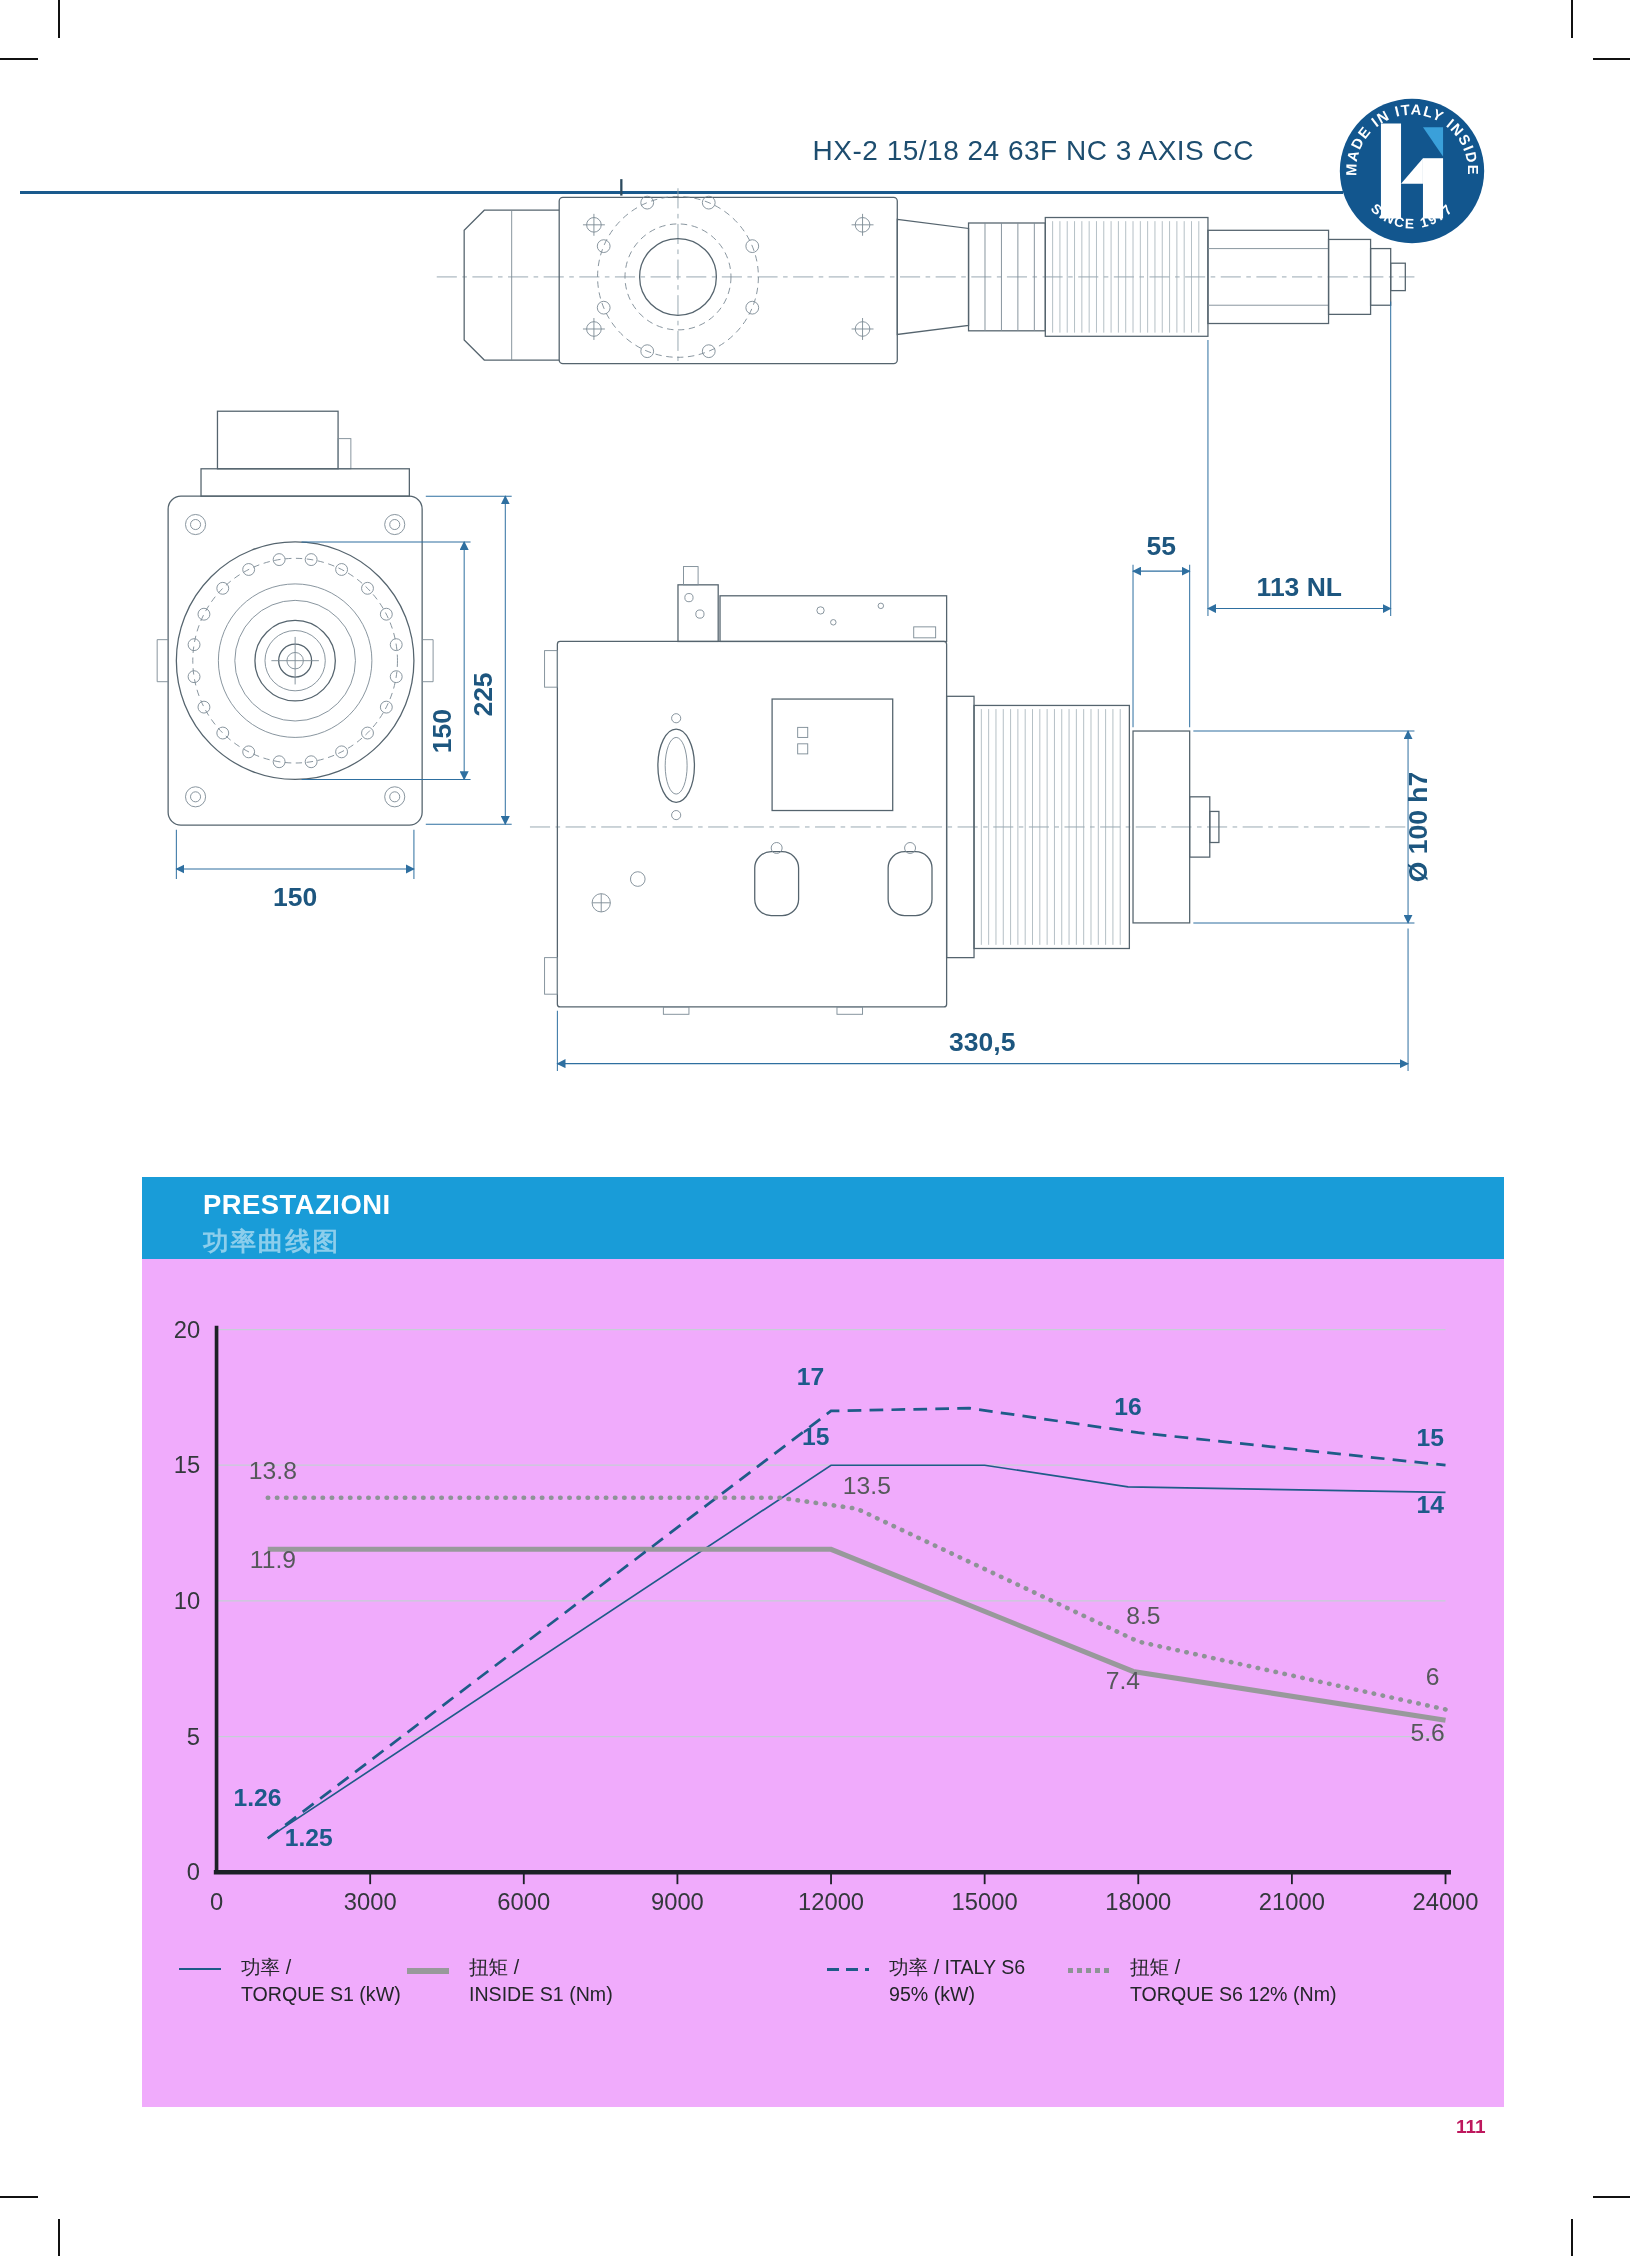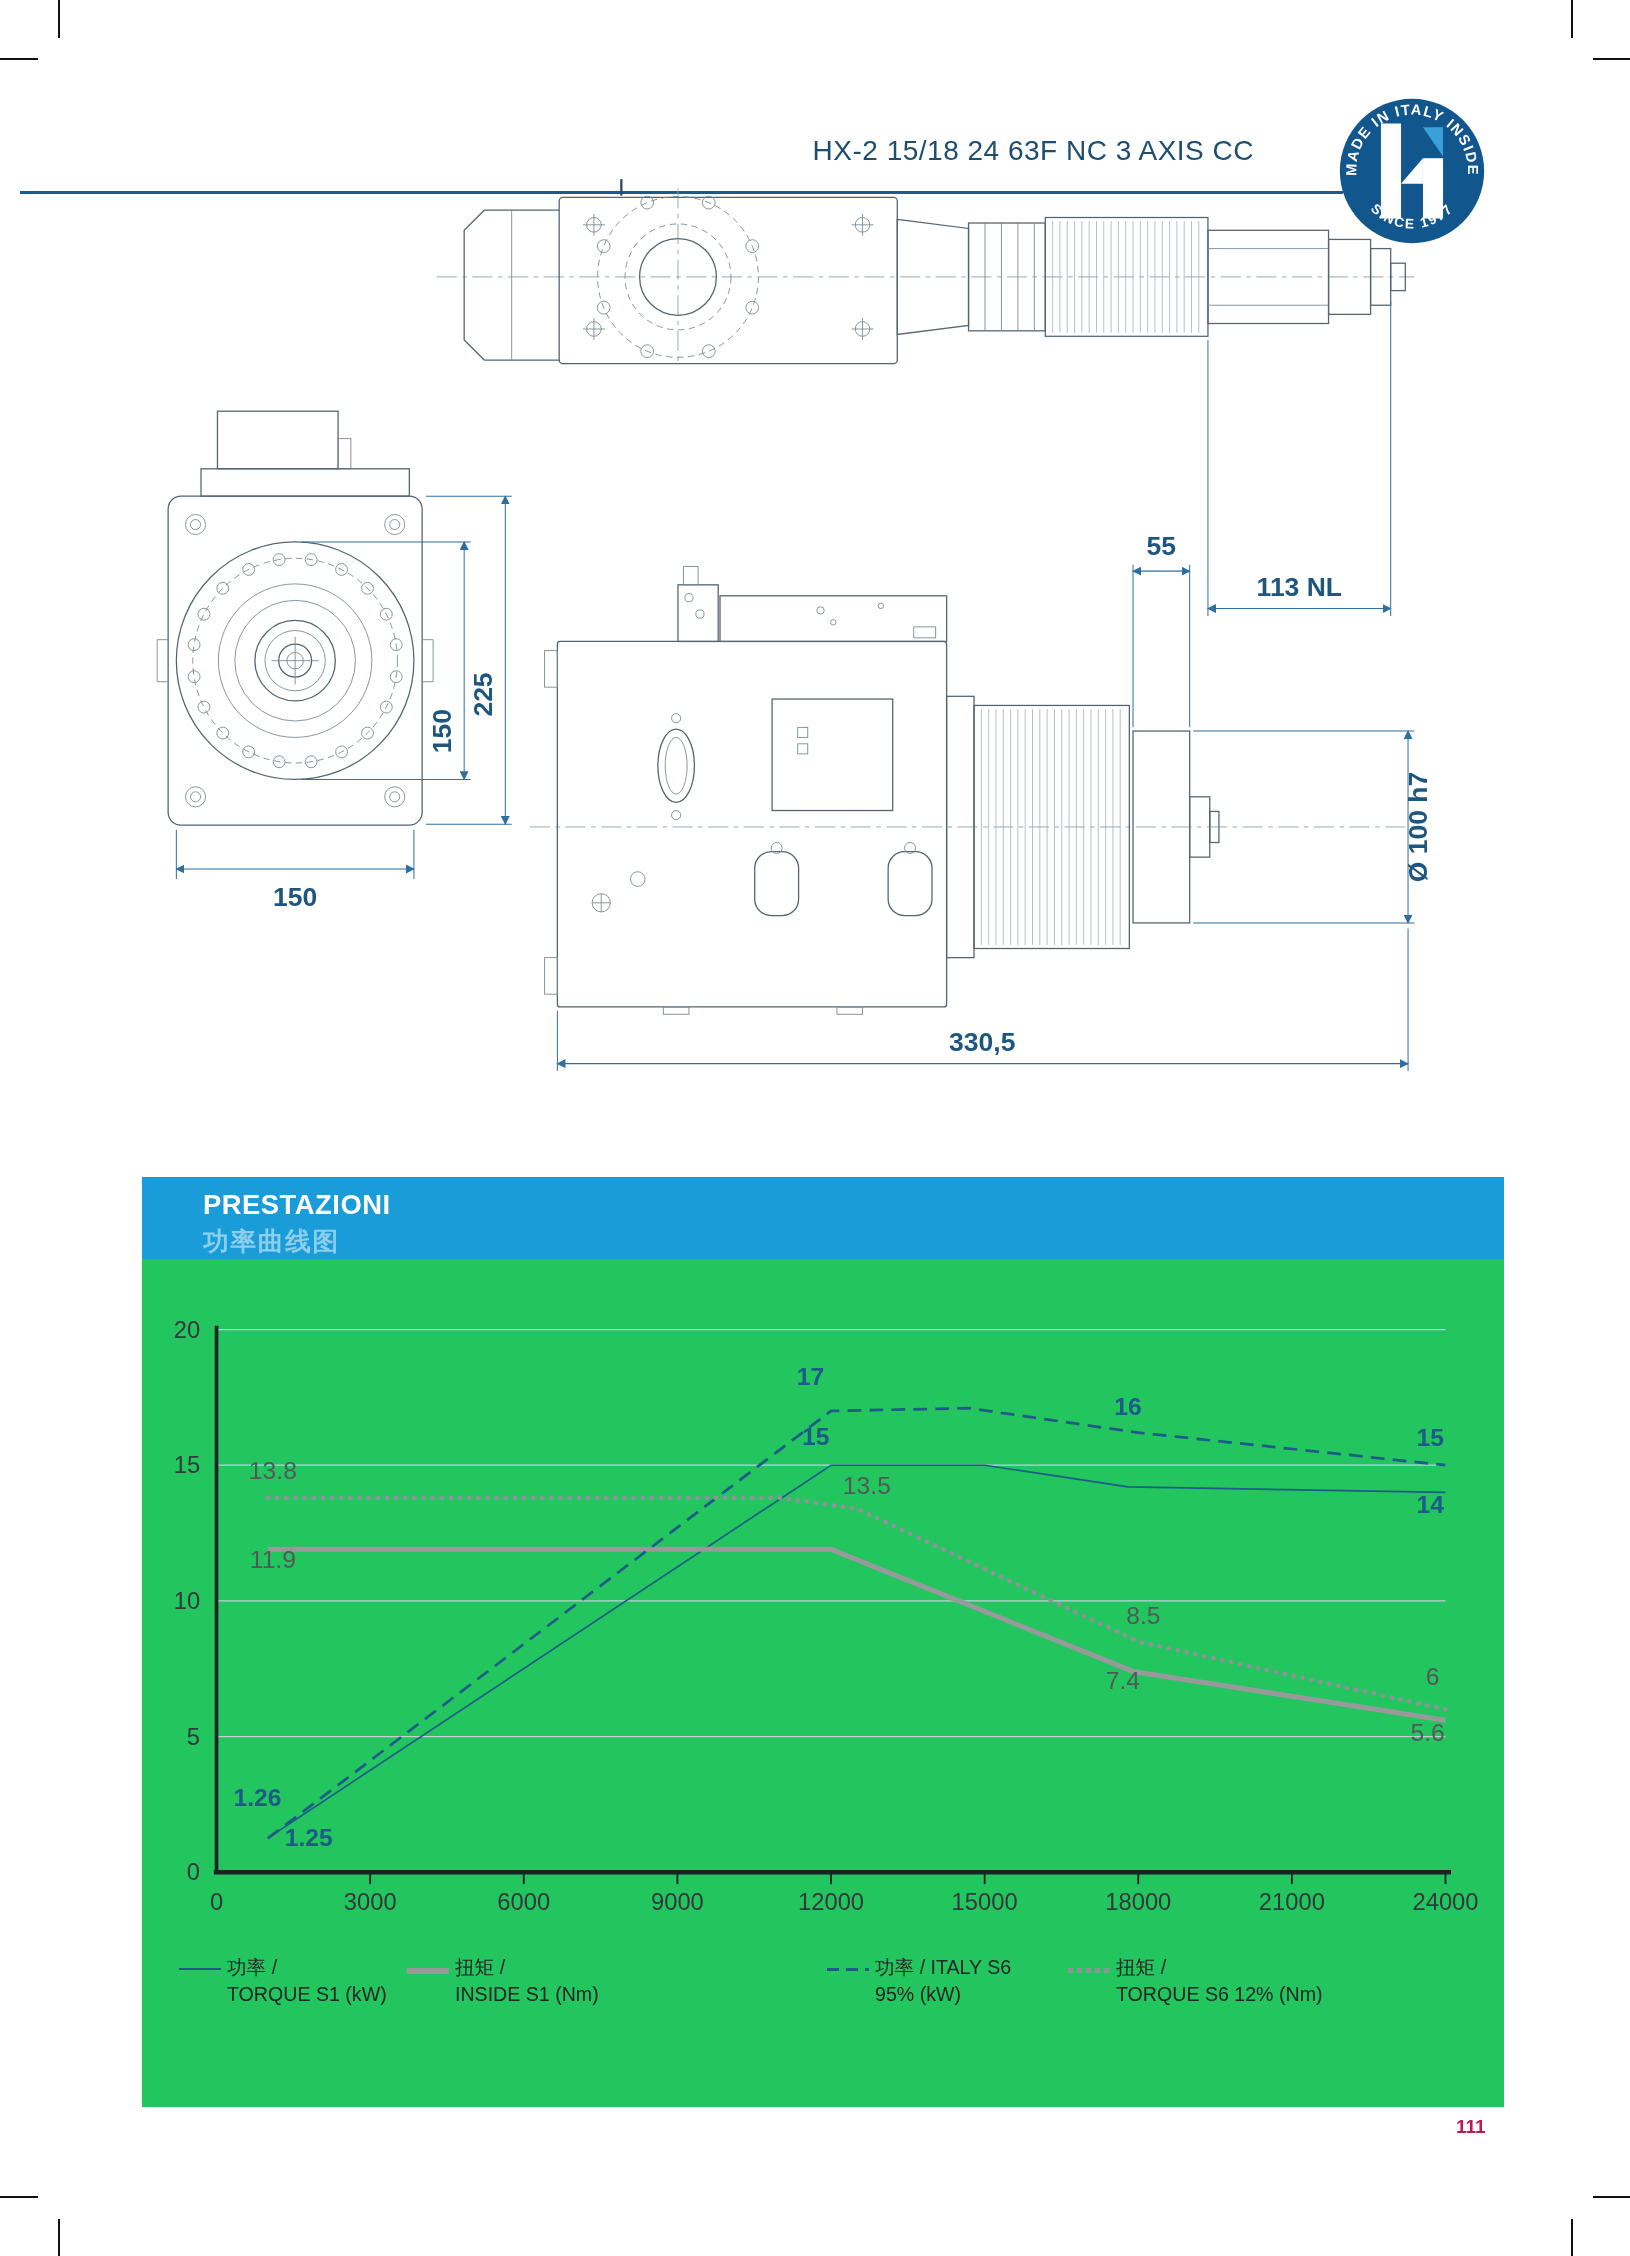--- a/index.html
+++ b/index.html
@@ -2,21 +2,21 @@
 <html style="font-size:14.6px"><head>
 <meta charset="utf-8">
 <style>
   html,body{margin:0;padding:0;background:#fff;}
   .page{position:relative;width:1631px;height:2257px;background:#ffffff;overflow:hidden;
         font-family:"Liberation Sans",sans-serif;}
   .crop{position:absolute;background:#111;}
   .doc-title{position:absolute;top:135px;right:377px;font-size:28px;color:#1d4d6f;letter-spacing:0.5px;}
   .header-rule{position:absolute;left:20px;top:191px;width:1323px;height:2.7px;background:#1a5a8d;}
   .logo-wrap{position:absolute;left:1338px;top:97px;width:148px;height:148px;}
-  .panel{position:absolute;left:142px;top:1177px;width:1362px;height:930px;background:#22c55e;}
+  .panel{position:absolute;left:142px;top:1177px;width:1362px;height:930px;background:#f0abfc;}
   .bar{position:absolute;left:0;top:0;width:100%;height:82px;background:#199cd8;color:#fff;
        padding:12px 0 0 61px;box-sizing:border-box;}
   .bar-title{font-size:27.4px;font-weight:bold;letter-spacing:0.5px;}
   .bar-sub{font-size:25.6px;color:rgba(255,255,255,0.5);margin-top:2.7px;letter-spacing:1.8px;font-weight:bold;}
   .page-num{position:absolute;left:1456px;top:2116px;font-size:19px;font-weight:bold;color:#be185d;}
   svg.layer{position:absolute;left:0;top:0;width:1631px;height:2257px;pointer-events:none;}
   
   .ln{fill:none;stroke:#55646e;stroke-width:1.4;}
   .lnt{fill:none;stroke:#7d8c96;stroke-width:1;}
   .fin line{stroke:#9aa8b1;stroke-width:.8;}
@@ -28,21 +28,21 @@
           font-family:"Liberation Sans",sans-serif;}
   
   .grid{stroke:#c5ced6;stroke-width:1.4;}
   .axis{stroke:#1c2126;}
   .ticklbl{fill:#33383c;font-size:26px;text-anchor:middle;font-family:"Liberation Sans",sans-serif;}
   .ylbl{fill:#33383c;font-size:26px;text-anchor:end;font-family:"Liberation Sans",sans-serif;}
   .vlbl-power{fill:#1d5a8a;font-size:27px;font-weight:bold;text-anchor:middle;font-family:"Liberation Sans",sans-serif;}
   .vlbl-torque{fill:#55585a;font-size:27px;text-anchor:middle;font-family:"Liberation Sans",sans-serif;}
   
   .legend{position:absolute;left:0px;top:777px;width:1339px;height:101px;}
-  .leg-item{position:absolute;display:flex;gap:6px;top:0;}
+  .leg-item{position:absolute;display:flex;gap:20px;top:0;}
   .sw{width:42px;flex:none;margin-top:13.7px;}
   .sw-solid-thin{height:2.7px;background:#1e5b88;}
   .sw-solid-thick{height:6.4px;background:#98999b;}
   .sw-dashed{height:3.7px;background:repeating-linear-gradient(90deg,#1e5b88 0 12px,transparent 12px 19px);}
   .sw-dotted{height:5.5px;background:repeating-linear-gradient(90deg,#8d9396 0 4.6px,transparent 4.6px 9.1px);}
   .leg-txt{font-size:19.6px;color:#232629;line-height:1.38;}
 </style>
 </head>
 <body>
 

